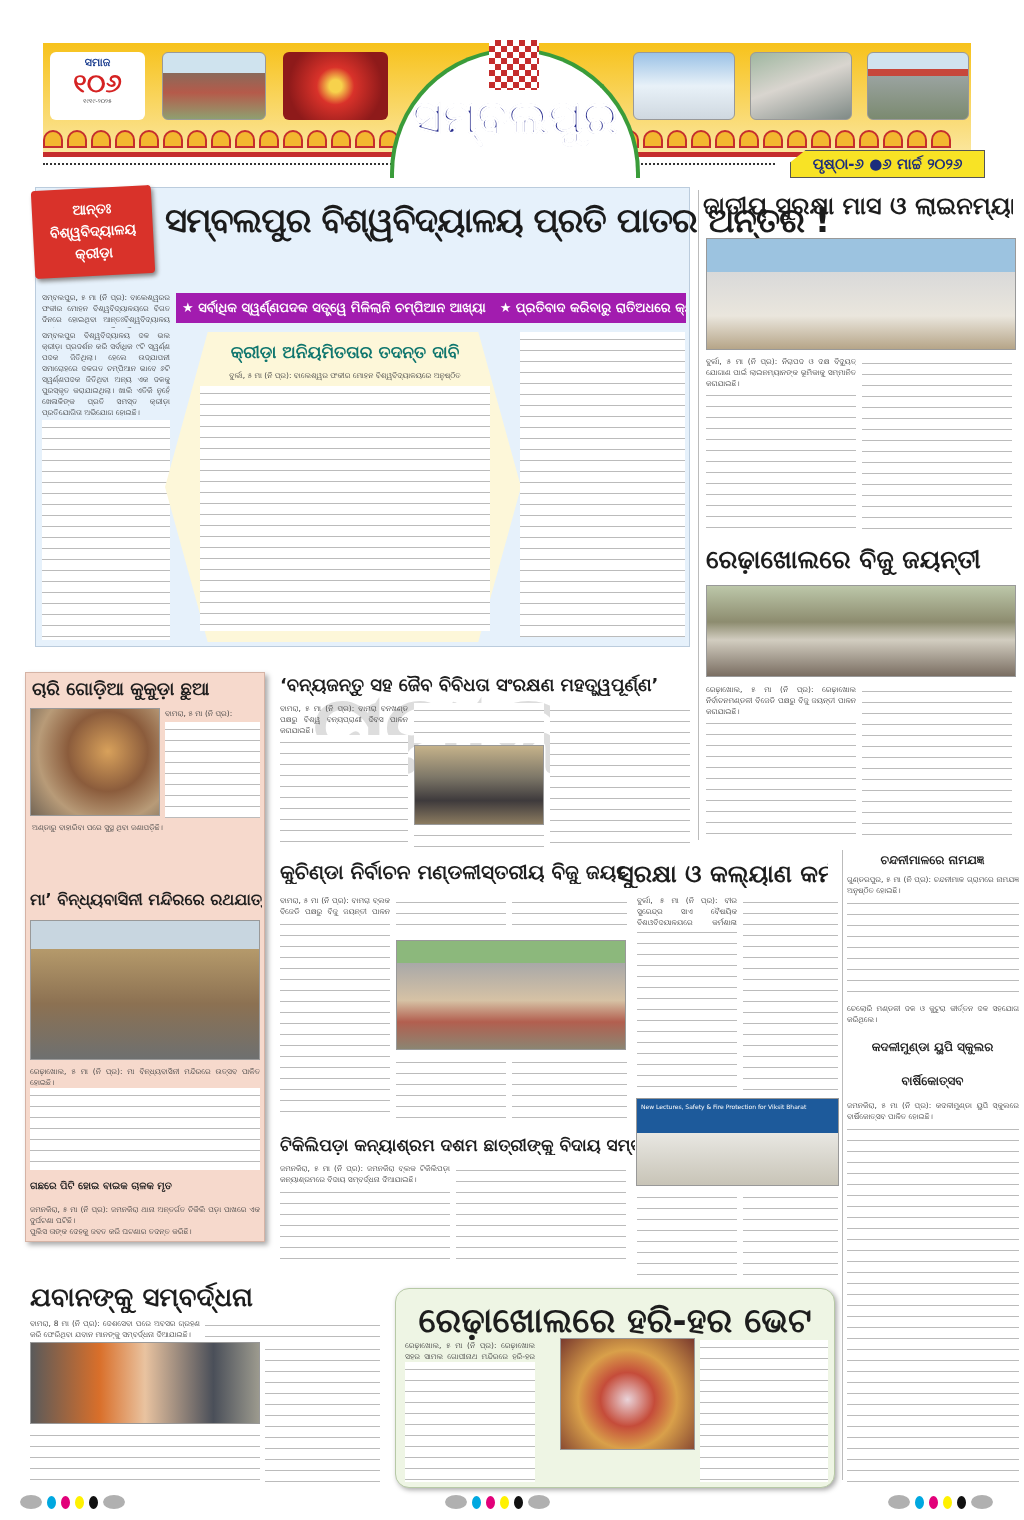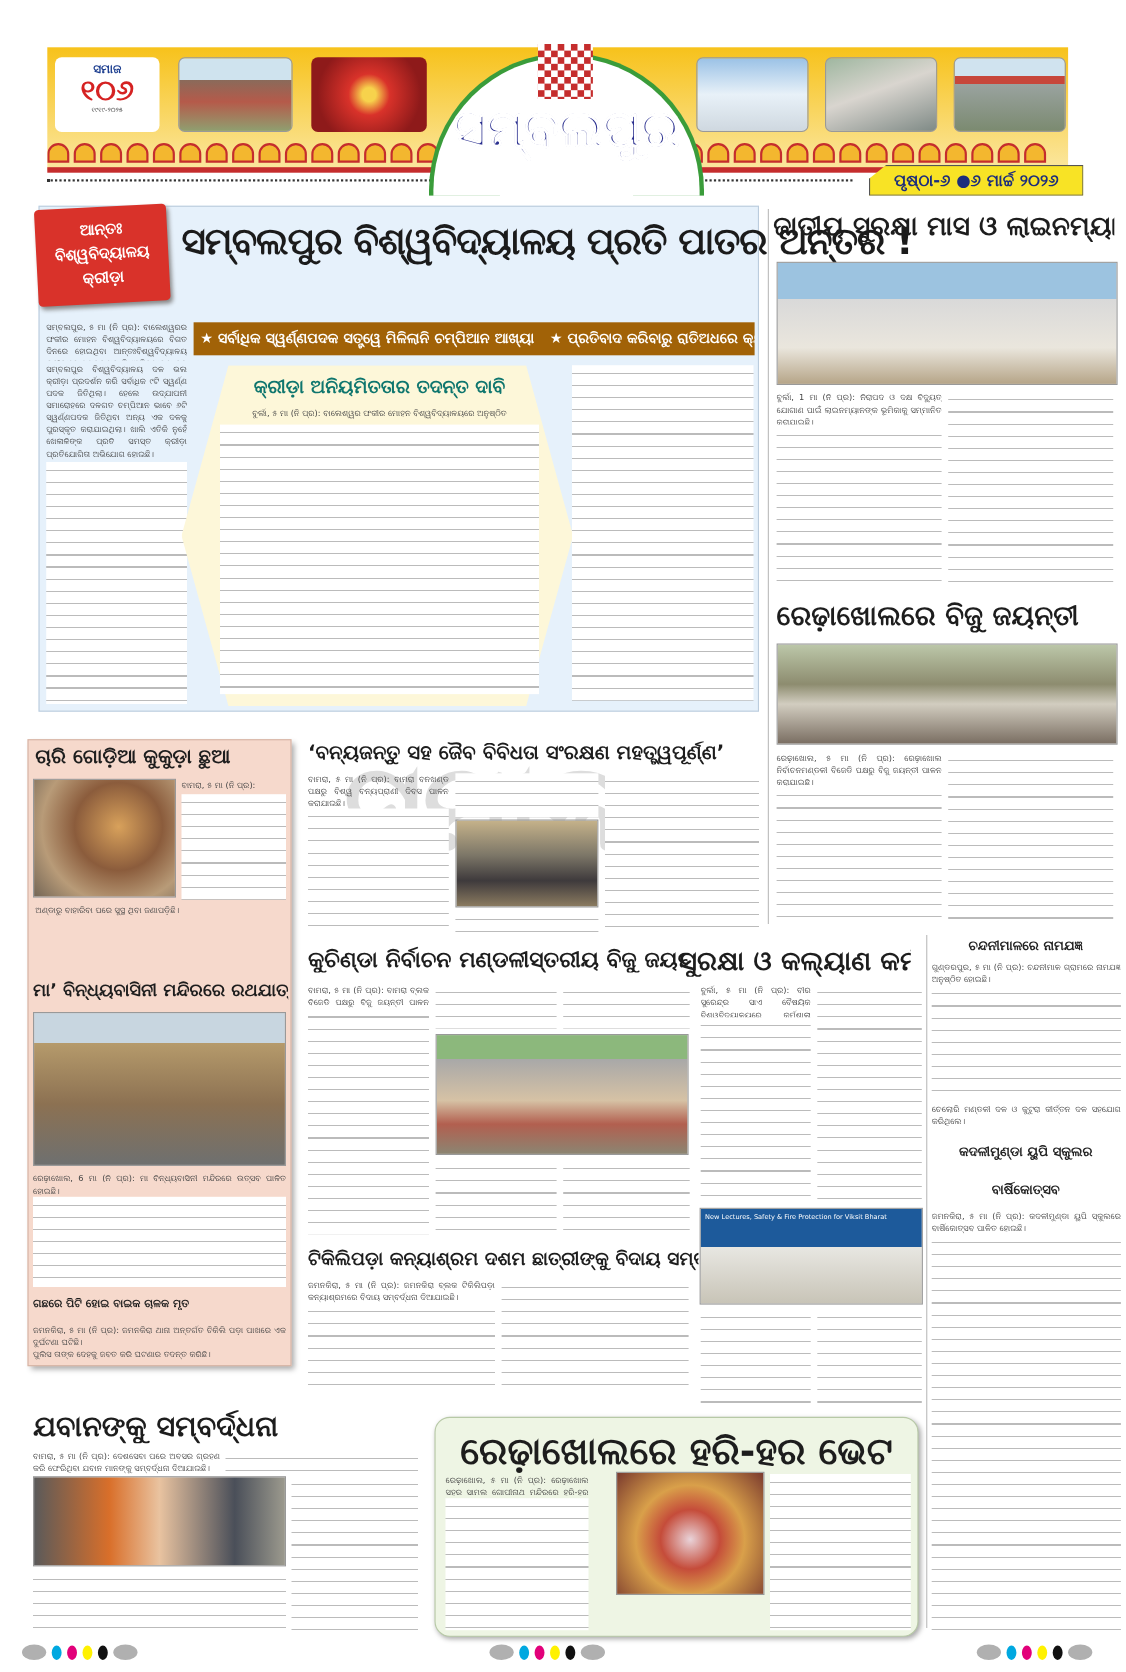--- a/index.html
+++ b/index.html
@@ -16,21 +16,21 @@
 .dotline2{left:600px;top:163px;width:175px;border-top:2px dotted #333}
 .title-arc{left:390px;top:48px;width:250px;height:130px;background:#fff;border-top-left-radius:125px;border-top-right-radius:125px;border:4px solid #3a9c3a;border-bottom:none}
 .title-text{left:390px;top:90px;width:250px;text-align:center;font-size:46px;font-weight:bold;color:#2a2f8f;-webkit-text-stroke:1px #fff}
 .pattern{left:489px;top:40px;width:50px;height:50px;background:repeating-conic-gradient(#c52d2d 0 25%,#fff 0 50%) 0 0/12px 12px}
 .page-label{left:790px;top:150px;width:195px;height:28px;background:#f8e325;border:1px solid #555;font-size:15px;font-weight:bold;color:#1c2d7c;display:flex;align-items:center;justify-content:center;clip-path:polygon(8% 0,100% 0,100% 100%,0 100%,0 45%)}
 .col-text{font-size:7.5px;line-height:11px;color:#444;overflow:hidden;text-align:justify}
 .filler{background:repeating-linear-gradient(#fff 0 7px,#bbb 7px 8px,#fff 8px 11px)}
 .lead-box{left:35px;top:187px;width:655px;height:460px;background:#e6f1fb;border:1px solid #bcd}
 .kicker{left:33px;top:188px;width:120px;height:88px;background:#d9322a;color:#fff;font-size:14px;font-weight:bold;text-align:center;padding-top:10px;line-height:22px;border-radius:4px;transform:rotate(-3deg);box-shadow:2px 3px 4px #888}
 .lead-head{left:165px;top:200px;width:520px;font-size:34px;font-weight:bold;color:#1b1b1b;white-space:nowrap;letter-spacing:-1px}
-.pink-bar{left:176px;top:293px;width:510px;height:30px;background:#a16207;color:#fff;font-size:13px;font-weight:bold;display:flex;align-items:center;padding-left:6px;white-space:nowrap;overflow:hidden}
+.pink-bar{left:176px;top:293px;width:510px;height:30px;background:#a21caf;color:#fff;font-size:13px;font-weight:bold;display:flex;align-items:center;padding-left:6px;white-space:nowrap;overflow:hidden}
 .hex{left:165px;top:332px;width:356px;height:310px;background:#fdf7d9;clip-path:polygon(12% 0,88% 0,100% 50%,88% 100%,12% 100%,0 50%)}
 .hex-head{left:205px;top:342px;width:280px;text-align:center;font-size:17px;font-weight:bold;color:#0f766e}
 .sec-head{font-weight:bold;color:#1d1d1d;white-space:nowrap;overflow:hidden}
 .photo{background:linear-gradient(135deg,#8c9b78,#d6c9a5 40%,#7b8f9e 70%,#c0a58a);border:1px solid #999}
 .pink-panel{background:#f6d9cc;border:1px solid #d5b3a5;box-shadow:3px 3px 5px #aaa}
 .green-panel{background:#eef5e4;border:1px solid #b7c9a6;border-radius:14px;box-shadow:2px 2px 5px #aaa}
 .reg{position:absolute;top:1495px;display:flex;gap:5px;align-items:center}
 .reg span{display:inline-block;border-radius:50%}
 .reg .g{width:22px;height:14px;background:#b0b0b0;border-radius:50%}
 .reg .c{width:9px;height:13px}
@@ -111,39 +111,39 @@
 <div class="abs col-text" style="left:42px;top:330px;width:128px;height:310px">ସମ୍ବଲପୁର ବିଶ୍ୱବିଦ୍ୟାଳୟ ଦଳ ଭଲ କ୍ରୀଡ଼ା ପ୍ରଦର୍ଶନ କରି ସର୍ବାଧିକ ୯ଟି ସ୍ୱର୍ଣ୍ଣ ପଦକ ଜିତିଥିଲା। ହେଲେ ଉଦ୍‌ଯାପନୀ ସମାରୋହରେ ଦଳଗତ ଚମ୍ପିଆନ ଭାବେ ୬ଟି ସ୍ୱର୍ଣ୍ଣପଦକ ଜିତିଥିବା ଅନ୍ୟ ଏକ ଦଳକୁ ପୁରସ୍କୃତ କରାଯାଇଥିଲା। ଖାଲି ଏତିକି ନୁହେଁ ଖେଳାଳିଙ୍କ ପ୍ରତି ସମସ୍ତ କ୍ରୀଡ଼ା ପ୍ରତିଯୋଗିତା ଅଭିଯୋଗ ହୋଇଛି।</div>
 <div class="abs col-text filler" style="left:42px;top:420px;width:128px;height:220px"></div>
 <div class="abs hex"></div>
 <div class="abs hex-head">କ୍ରୀଡ଼ା ଅନିୟମିତତାର ତଦନ୍ତ ଦାବି</div>
 <div class="abs col-text" style="left:215px;top:370px;width:260px;height:14px;text-align:center">ବୁର୍ଲା, ୫ ମା (ନି ପ୍ର): ବାଲେଶ୍ୱର ଫକୀର ମୋହନ ବିଶ୍ୱବିଦ୍ୟାଳୟରେ ଅନୁଷ୍ଠିତ</div>
 <div class="abs col-text filler" style="left:200px;top:386px;width:290px;height:245px"></div>
 <div class="abs col-text filler" style="left:520px;top:332px;width:165px;height:305px"></div>
 
 <div class="abs sec-head" style="left:703px;top:192px;width:310px;font-size:24px">ଜାତୀୟ ସୁରକ୍ଷା ମାସ ଓ ଲାଇନମ୍ୟାନ ଦିବସ</div>
 <div class="abs photo" style="left:706px;top:238px;width:310px;height:112px;background:linear-gradient(#9cc3e0 30%,#d9d9d9 30%,#eae6dd 70%,#b6a588)"></div>
-<div class="abs col-text" style="left:706px;top:356px;width:150px;height:30px">ବୁର୍ଲା, 1 ମା (ନି ପ୍ର): ନିରାପଦ ଓ ଦକ୍ଷ ବିଦ୍ୟୁତ୍ ଯୋଗାଣ ପାଇଁ ଲାଇନମ୍ୟାନଙ୍କ ଭୂମିକାକୁ ସମ୍ମାନିତ କରାଯାଇଛି।</div>
+<div class="abs col-text" style="left:706px;top:356px;width:150px;height:30px">ବୁର୍ଲା, ୫ ମା (ନି ପ୍ର): ନିରାପଦ ଓ ଦକ୍ଷ ବିଦ୍ୟୁତ୍ ଯୋଗାଣ ପାଇଁ ଲାଇନମ୍ୟାନଙ୍କ ଭୂମିକାକୁ ସମ୍ମାନିତ କରାଯାଇଛି।</div>
 <div class="abs col-text filler" style="left:706px;top:388px;width:150px;height:148px"></div>
 <div class="abs col-text filler" style="left:862px;top:356px;width:150px;height:180px"></div>
 
 <div class="abs sec-head" style="left:706px;top:545px;width:310px;font-size:25px">ରେଢ଼ାଖୋଲରେ ବିଜୁ ଜୟନ୍ତୀ</div>
 <div class="abs photo" style="left:706px;top:585px;width:310px;height:92px;background:linear-gradient(#bcc7a9,#8d8c6f 40%,#d2cdc0 60%,#7a6e62)"></div>
 <div class="abs col-text" style="left:706px;top:684px;width:150px;height:30px">ରେଢ଼ାଖୋଲ, ୫ ମା (ନି ପ୍ର): ରେଢ଼ାଖୋଲ ନିର୍ବାଚନମଣ୍ଡଳୀ ବିଜେଡି ପକ୍ଷରୁ ବିଜୁ ଜୟନ୍ତୀ ପାଳନ କରାଯାଇଛି।</div>
 <div class="abs col-text filler" style="left:706px;top:716px;width:150px;height:120px"></div>
 <div class="abs col-text filler" style="left:862px;top:684px;width:150px;height:152px"></div>
 
 <div class="abs pink-panel" style="left:25px;top:672px;width:240px;height:570px"></div>
 <div class="abs sec-head" style="left:32px;top:678px;width:228px;font-size:18px">ଚାରି ଗୋଡ଼ିଆ କୁକୁଡ଼ା ଛୁଆ</div>
 <div class="abs photo" style="left:30px;top:708px;width:130px;height:108px;background:radial-gradient(circle at 60% 40%,#d8a15b,#8b5c3c 40%,#b89b78 70%,#746656)"></div>
 <div class="abs col-text" style="left:165px;top:708px;width:95px;height:14px">ବାମରା, ୫ ମା (ନି ପ୍ର):</div>
 <div class="abs col-text filler" style="left:165px;top:722px;width:95px;height:96px;background-color:transparent"></div>
 <div class="abs col-text" style="left:32px;top:822px;width:225px;height:14px">ଅଣ୍ଡାରୁ ବାହାରିବା ପରେ ସୁସ୍ଥ ଥିବା ଜଣାପଡ଼ିଛି।</div>
 <div class="abs sec-head" style="left:30px;top:890px;width:232px;font-size:16px">ମା’ ବିନ୍ଧ୍ୟବାସିନୀ ମନ୍ଦିରରେ ରଥଯାତ୍ରା</div>
 <div class="abs photo" style="left:30px;top:920px;width:230px;height:140px;background:linear-gradient(#c8d6e0 20%,#b59a6b 20%,#8c7152 60%,#6e7070)"></div>
-<div class="abs col-text" style="left:30px;top:1066px;width:230px;height:22px">ରେଢ଼ାଖୋଲ, 6 ମା (ନି ପ୍ର): ମା ବିନ୍ଧ୍ୟବାସିନୀ ମନ୍ଦିରରେ ଉତ୍ସବ ପାଳିତ ହୋଇଛି।</div>
+<div class="abs col-text" style="left:30px;top:1066px;width:230px;height:22px">ରେଢ଼ାଖୋଲ, ୫ ମା (ନି ପ୍ର): ମା ବିନ୍ଧ୍ୟବାସିନୀ ମନ୍ଦିରରେ ଉତ୍ସବ ପାଳିତ ହୋଇଛି।</div>
 <div class="abs col-text filler" style="left:30px;top:1088px;width:230px;height:82px;background-color:transparent"></div>
 <div class="abs sec-head" style="left:30px;top:1180px;width:232px;font-size:10px">ଗଛରେ ପିଟି ହୋଇ ବାଇକ ଚାଳକ ମୃତ</div>
 <div class="abs col-text" style="left:30px;top:1204px;width:230px;height:22px">ଜମନକିରା, ୫ ମା (ନି ପ୍ର): ଜମନକିରା ଥାନା ଅନ୍ତର୍ଗତ ଚିକିଲି ପଡ଼ା ପାଖରେ ଏକ ଦୁର୍ଘଟଣା ଘଟିଛି।</div>
 <div class="abs col-text" style="left:30px;top:1226px;width:230px;height:12px">ପୁଲିସ ତାଙ୍କ ଦେହକୁ ଜବତ କରି ଘଟଣାର ତଦନ୍ତ କରିଛି।</div>
 
 <div class="abs watermark">ସମାଜ</div>
 
 <div class="abs sec-head" style="left:280px;top:674px;width:410px;font-size:18px">‘ବନ୍ୟଜନ୍ତୁ ସହ ଜୈବ ବିବିଧତା ସଂରକ୍ଷଣ ମହତ୍ତ୍ୱପୂର୍ଣ୍ଣ’</div>
 <div class="abs col-text" style="left:280px;top:703px;width:128px;height:30px">ବାମରା, ୫ ମା (ନି ପ୍ର): ବାମରା ବନଖଣ୍ଡ ପକ୍ଷରୁ ବିଶ୍ୱ ବନ୍ୟପ୍ରାଣୀ ଦିବସ ପାଳନ କରାଯାଇଛି।</div>
 <div class="abs col-text filler" style="left:280px;top:735px;width:128px;height:115px"></div>
@@ -180,21 +180,21 @@
 </div>
 <div class="abs col-text" style="left:847px;top:1100px;width:172px;height:22px">ଜମନକିରା, ୫ ମା (ନି ପ୍ର): କଦଳୀମୁଣ୍ଡା ୟୁପି ସ୍କୁଲରେ ବାର୍ଷିକୋତ୍ସବ ପାଳିତ ହୋଇଛି।</div>
 <div class="abs col-text filler" style="left:847px;top:1122px;width:172px;height:360px"></div>
 
 <div class="abs sec-head" style="left:280px;top:1135px;width:355px;font-size:17px">ଟିକିଲିପଡ଼ା କନ୍ୟାଶ୍ରମ ଦଶମ ଛାତ୍ରୀଙ୍କୁ ବିଦାୟ ସମ୍ବର୍ଦ୍ଧନା</div>
 <div class="abs col-text" style="left:280px;top:1163px;width:170px;height:22px">ଜମନକିରା, ୫ ମା (ନି ପ୍ର): ଜମନକିରା ବ୍ଲକ ଟିକିଲିପଡ଼ା କନ୍ୟାଶ୍ରମରେ ବିଦାୟ ସମ୍ବର୍ଦ୍ଧନା ଦିଆଯାଇଛି।</div>
 <div class="abs col-text filler" style="left:280px;top:1185px;width:170px;height:82px"></div>
 <div class="abs col-text filler" style="left:456px;top:1163px;width:170px;height:104px"></div>
 
 <div class="abs sec-head" style="left:30px;top:1282px;width:360px;font-size:26px">ଯବାନଙ୍କୁ ସମ୍ବର୍ଦ୍ଧନା</div>
-<div class="abs col-text" style="left:30px;top:1318px;width:170px;height:22px">ବାମରା, ୫ ମା (ନି ପ୍ର): ଦେଶସେବା ପରେ ଅବସର ଗ୍ରହଣ କରି ଫେରିଥିବା ଯବାନ ମାନଙ୍କୁ ସମ୍ବର୍ଦ୍ଧନା ଦିଆଯାଇଛି।</div>
+<div class="abs col-text" style="left:30px;top:1318px;width:170px;height:22px">ବାମରା, 8 ମା (ନି ପ୍ର): ଦେଶସେବା ପରେ ଅବସର ଗ୍ରହଣ କରି ଫେରିଥିବା ଯବାନ ମାନଙ୍କୁ ସମ୍ବର୍ଦ୍ଧନା ଦିଆଯାଇଛି।</div>
 <div class="abs col-text filler" style="left:205px;top:1318px;width:175px;height:22px"></div>
 <div class="abs photo" style="left:30px;top:1342px;width:230px;height:82px;background:linear-gradient(90deg,#5a5a5a,#d96f2a 30%,#e9c3a0 50%,#4a4f59 80%,#9c9a8e)"></div>
 <div class="abs col-text filler" style="left:265px;top:1342px;width:115px;height:140px"></div>
 <div class="abs col-text filler" style="left:30px;top:1428px;width:230px;height:54px"></div>
 
 <div class="abs green-panel" style="left:395px;top:1288px;width:440px;height:200px"></div>
 <div class="abs sec-head" style="left:410px;top:1300px;width:410px;font-size:34px;text-align:center">ରେଢ଼ାଖୋଲରେ ହରି-ହର ଭେଟ</div>
 <div class="abs col-text" style="left:405px;top:1340px;width:130px;height:22px">ରେଢ଼ାଖୋଲ, ୫ ମା (ନି ପ୍ର): ରେଢ଼ାଖୋଲ ସହର ସାମଲ ଗୋପୀନାଥ ମନ୍ଦିରରେ ହରି-ହର ଭେଟ ଅନୁଷ୍ଠିତ ହୋଇଛି।</div>
 <div class="abs col-text filler" style="left:405px;top:1362px;width:130px;height:120px;background-color:transparent"></div>
 <div class="abs photo" style="left:560px;top:1338px;width:135px;height:112px;background:radial-gradient(circle at 50% 55%,#e9d3d9,#c54c3a 30%,#d9a04a 55%,#7a3a2e)"></div>

